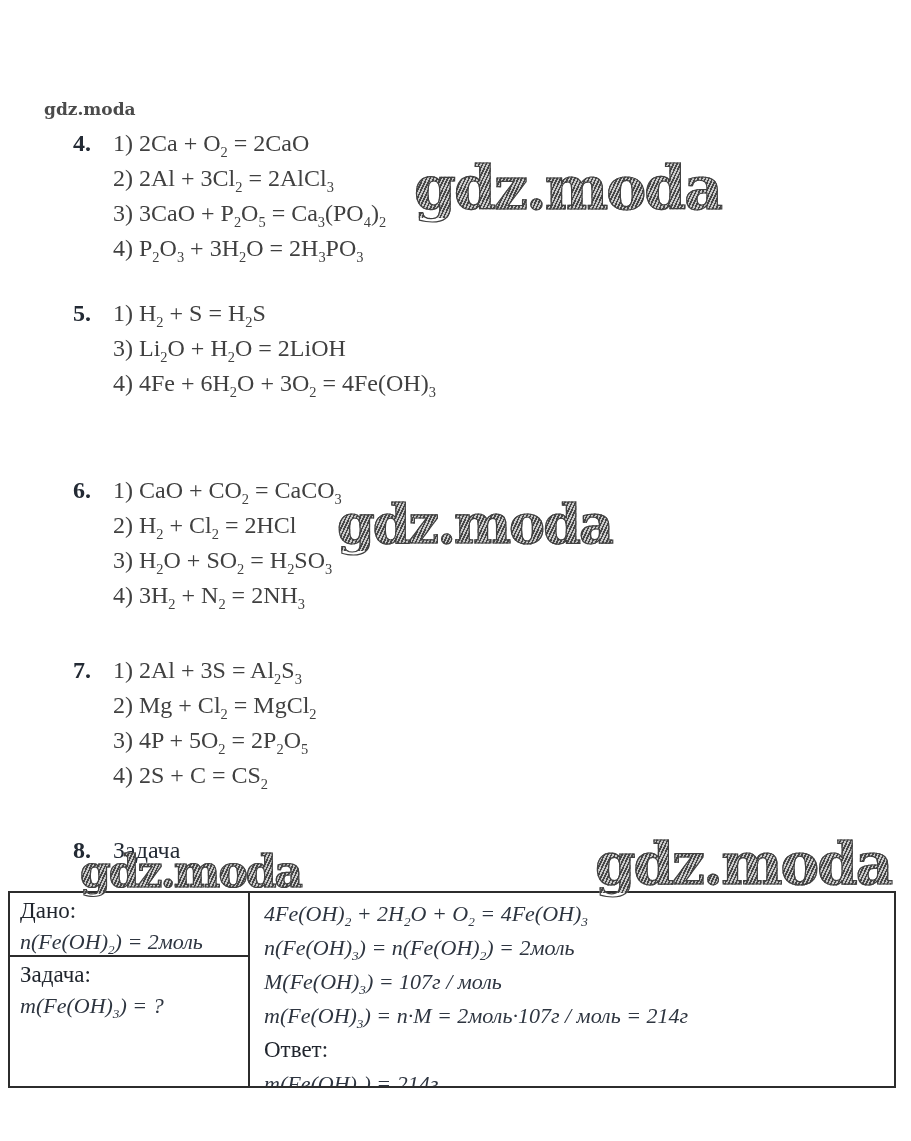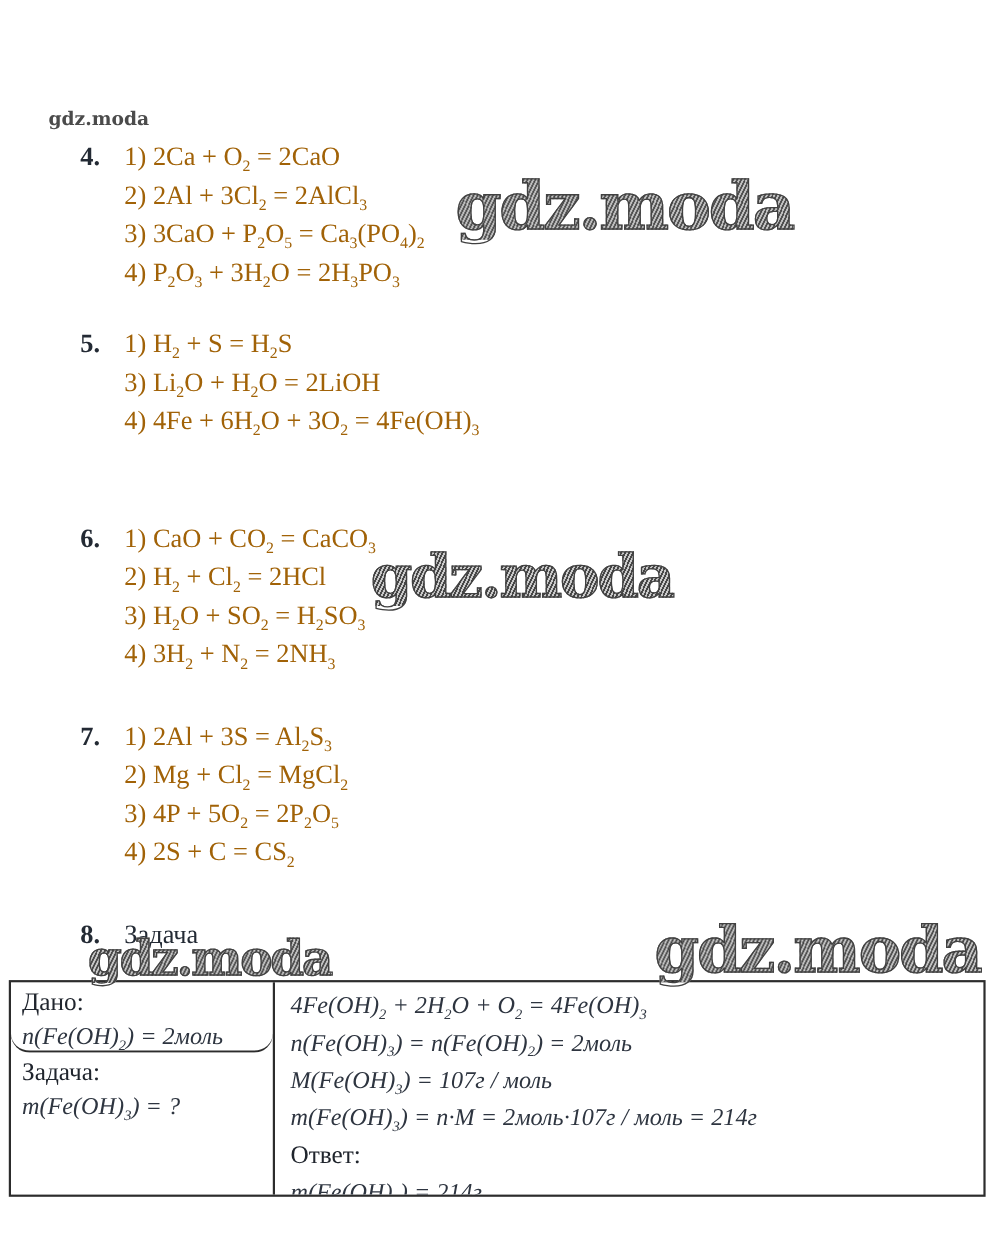--- a/index.html
+++ b/index.html
@@ -56,21 +56,21 @@
     position:absolute; left:73px;
     display:flex; align-items:flex-start;
     z-index:2;
   }
   .pnum {
     font-weight:bold; font-size:24px;
     width:40px; line-height:35px;
   }
   .plines .eq {
     font-size:24px; line-height:35px;
-    white-space:nowrap; color:#a16207;
+    white-space:nowrap; color:#404040;
   }
   sub { font-size:0.6em; line-height:0; }
   .p4 { top:126px; }
   .p5 { top:296px; }
   .p6 { top:473px; }
   .p7 { top:653px; }
   .task-row { top:833px; }
   .task-label { font-size:24px; line-height:35px; }
 
   
@@ -84,21 +84,20 @@
   }
   .col-left {
     width:240px;
     border-right:2px solid #2c2c2c;
     display:flex; flex-direction:column;
   }
   .cell-given {
     height:64px;
     border-bottom:2px solid #2c2c2c;
     padding:3px 10px 4px 10px;
-    border-radius:17px;
   }
   .cell-find { flex:1; padding:3px 10px 0 10px; }
   .lbl { font-size:23px; line-height:29px; color:#20252d; }
   .math {
     font-style:italic; font-size:22px; line-height:33px;
     color:#2e3540; white-space:nowrap;
   }
   .col-right { flex:1; padding:4px 0 0 14px; overflow:hidden; }
   .col-right .math { line-height:34px; }
   .col-right .lbl  { line-height:34px; }

